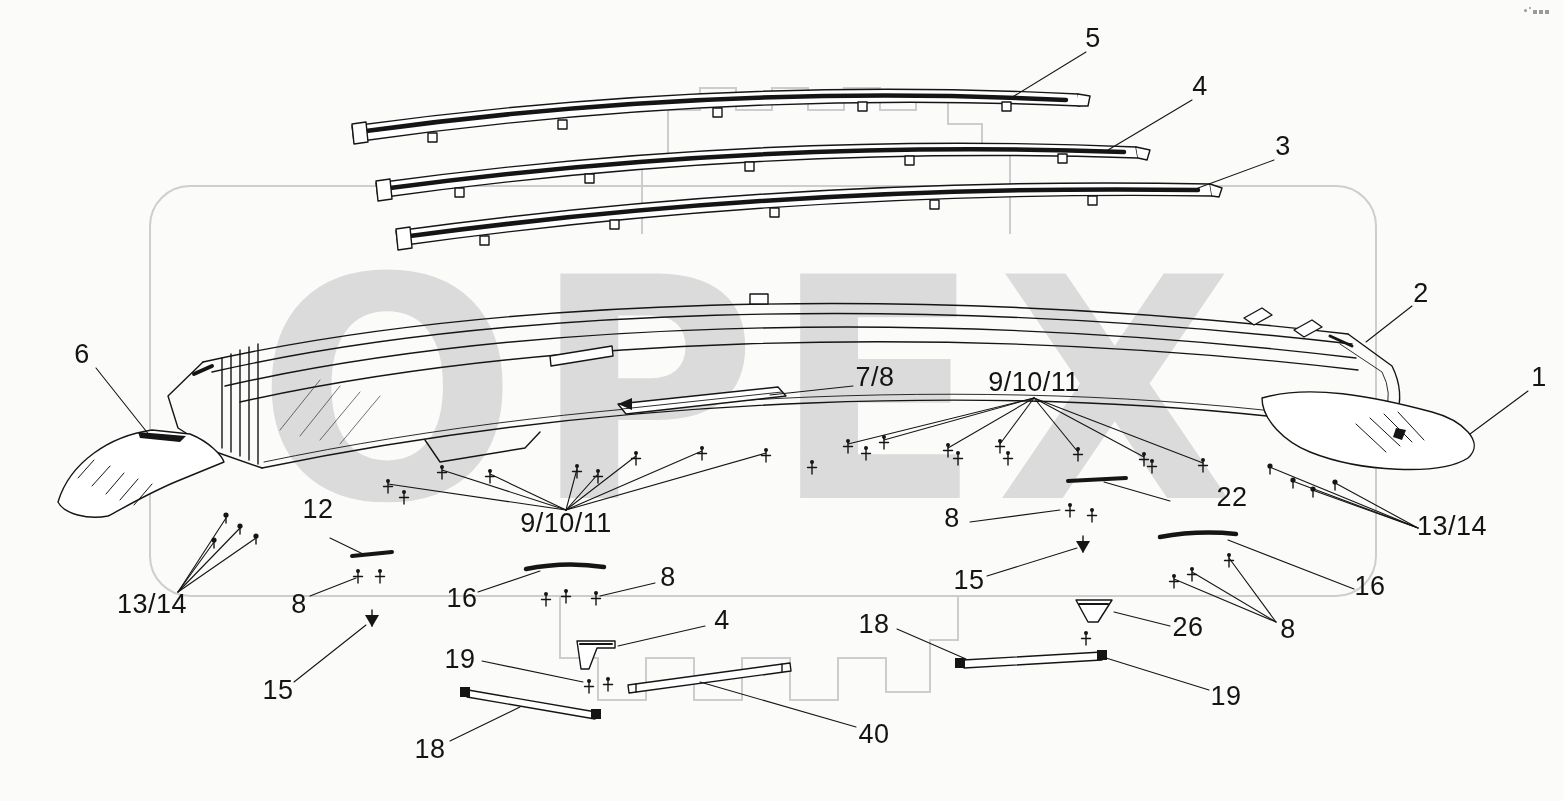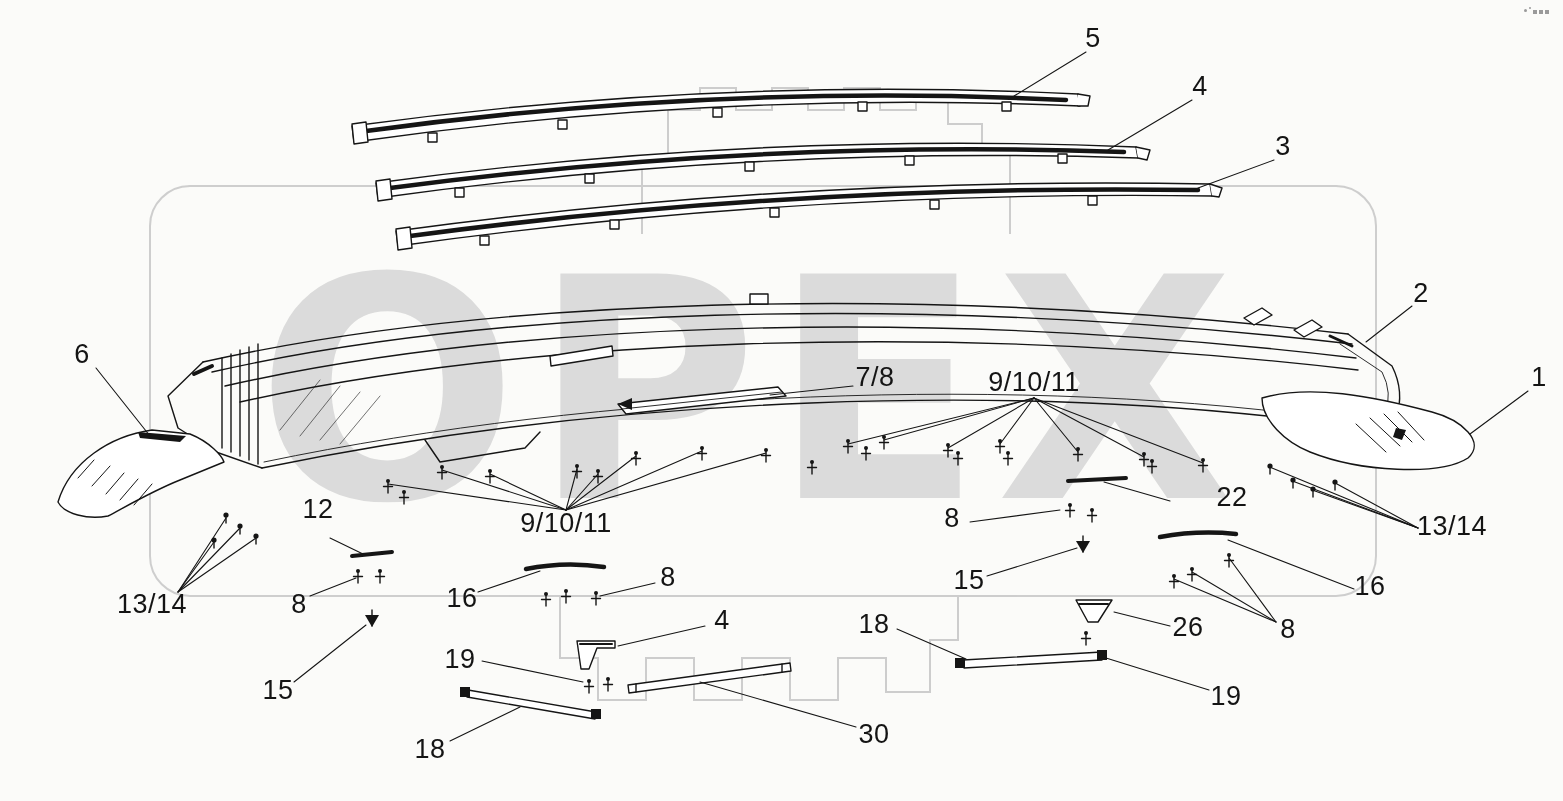--- a/index.html
+++ b/index.html
@@ -328,21 +328,21 @@
   <div class="lbl" style="left:1288px;top:629px">8</div>
   <div class="lbl" style="left:278px;top:690px">15</div>
   <div class="lbl" style="left:969px;top:580px">15</div>
   <div class="lbl" style="left:462px;top:598px">16</div>
   <div class="lbl" style="left:1370px;top:586px">16</div>
   <div class="lbl" style="left:722px;top:620px">4</div>
   <div class="lbl" style="left:430px;top:749px">18</div>
   <div class="lbl" style="left:874px;top:624px">18</div>
   <div class="lbl" style="left:460px;top:659px">19</div>
   <div class="lbl" style="left:1226px;top:696px">19</div>
-  <div class="lbl" style="left:874px;top:734px">30</div>
+  <div class="lbl" style="left:874px;top:734px">40</div>
   <div class="lbl" style="left:1188px;top:627px">26</div>
   <div class="lbl" style="left:1232px;top:497px">22</div>
 
   <div class="corner-logo">
     <i class="d1"></i>
       <i class="d2"></i>
       <i class="sq"></i>
       <i class="sq"></i>
       <i class="sq"></i>
   </div>

